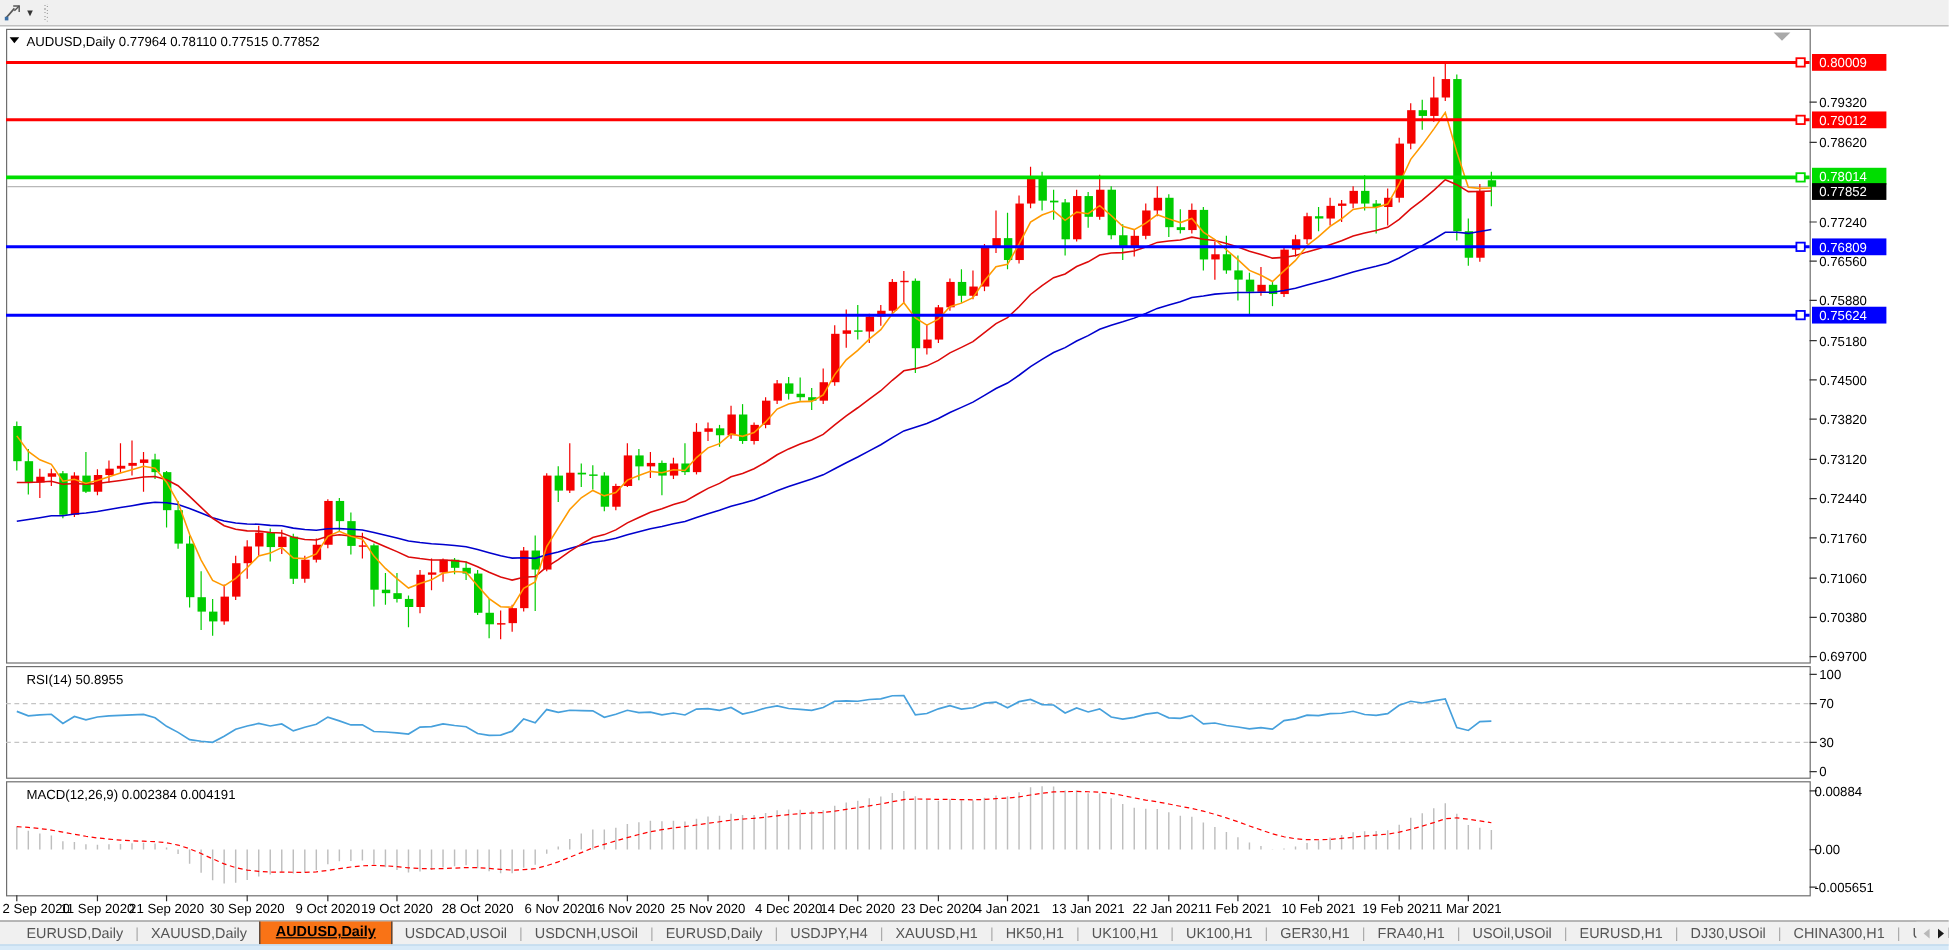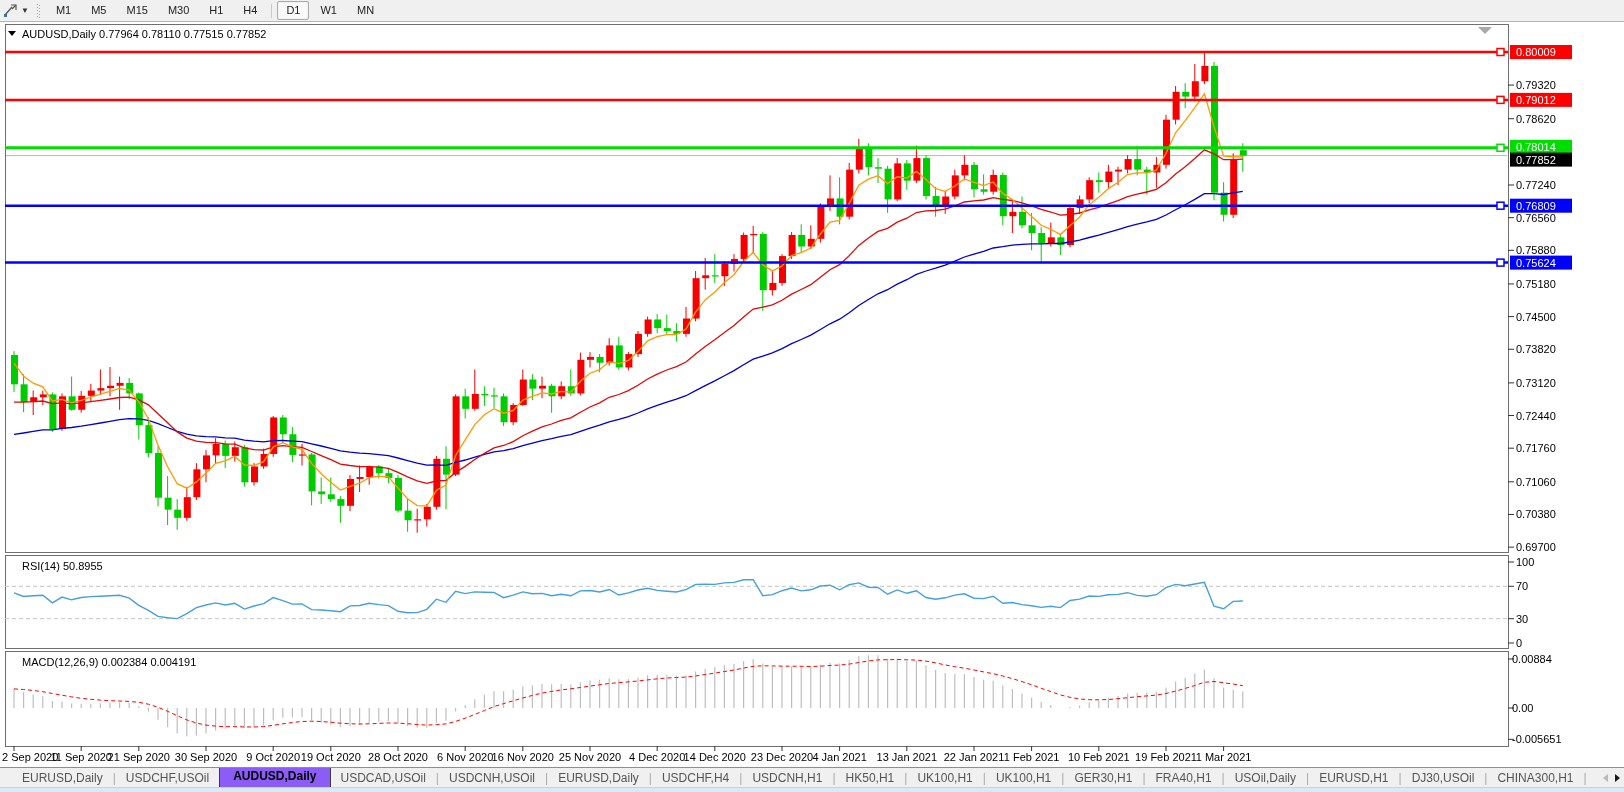--- a/index.html
+++ b/index.html
@@ -18,22 +18,22 @@
           border-radius:2px;cursor:default;line-height:13px;}
   .tf-btn.active{background:#fafafa;border:1px solid #ababab;box-shadow:inset 0 0 2px #ddd;}
   .tf-sep{width:1px;height:14px;background:#c9c9c9;margin:0 4px;}
   
   #chartsvg{position:absolute;left:0;top:0;}
   
   #tabbar{position:absolute;left:0;top:767px;width:1624px;height:20px;background:#f0f0f0;
           border-top:1px solid #8e8e8e;display:flex;align-items:flex-end;white-space:nowrap;
           overflow:hidden;z-index:5;}
   .tab{font-size:12px;color:#555;padding:2px 10px;cursor:default;}
-  .tab.active{background:#8b5cf6;color:#000;font-weight:bold;border:1px solid #3c3c3c;border-bottom:none;
-              margin-top:-2px;padding:3px 13px 4px 13px;position:relative;top:-1px;}
+  .tab.active{background:#f97316;color:#000;font-weight:bold;border:1px solid #3c3c3c;border-bottom:none;
+              margin-top:-2px;padding:3px 13px 4px 13px;position:relative;top:-1px;text-decoration:underline;}
   .tab-sep{color:#aaa;font-size:12px;}
   #tab-scroll{position:absolute;right:0;top:0;height:100%;display:flex;align-items:center;
               background:#f0f0f0;padding:0 4px 0 6px;gap:7px;}
   .arr{width:0;height:0;border-top:4px solid transparent;border-bottom:4px solid transparent;}
   .arr-left{border-right:5px solid #b9b9b9;}
   .arr-right{border-left:5px solid #1a1a1a;}
   
   #statusstrip{position:absolute;left:0;top:787px;width:1624px;height:5px;background:#d8eaf8;
                border-top:1px solid #bcd6ec;z-index:5;}
 </style>
@@ -44,32 +44,20 @@
   <div class="tool-icon-wrap">
     <svg width="16" height="15" viewBox="0 0 16 15">
       <path d="M2 12 L9 4" stroke="#555" stroke-width="1.4" fill="none"></path>
       <path d="M8 2 L13 2 L13 7" stroke="#555" stroke-width="1.2" fill="none"></path>
       <path d="M13 2 L9 6" stroke="#555" stroke-width="1.2"></path>
       <rect x="1" y="11" width="3" height="3" fill="#3a6ea5"></rect>
     </svg>
     <span class="tool-caret">▼</span>
   </div>
   <div class="grip"></div>
-  <div id="tf-buttons" style="display:flex;align-items:center;">
-      <div class="tf-btn">M1</div>
-      <div class="tf-btn">M5</div>
-      <div class="tf-btn">M15</div>
-      <div class="tf-btn">M30</div>
-      <div class="tf-btn">H1</div>
-      <div class="tf-btn">H4</div>
-      <div class="tf-sep"></div>
-      <div class="tf-btn active">D1</div>
-      <div class="tf-btn">W1</div>
-      <div class="tf-btn">MN</div>
-    </div>
 </div>
 
 <svg id="chartsvg" width="1624" height="767" viewBox="0 0 1624 767">
     <rect x="5.5" y="24.5" width="1503" height="528" fill="#ffffff" stroke="#6f6f6f" stroke-width="1"></rect>
     <rect x="5.5" y="555.5" width="1503" height="93" fill="#ffffff" stroke="#6f6f6f" stroke-width="1"></rect>
     <rect x="5.5" y="651.5" width="1503" height="95" fill="#ffffff" stroke="#6f6f6f" stroke-width="1"></rect>
     <defs>
       <clipPath id="clipMain">
         <rect x="6" y="25" width="1501" height="526"></rect>
       </clipPath>
@@ -587,43 +575,43 @@
     <line x1="1166" x2="1166" y1="746" y2="751" stroke="#333"></line>
     <text x="1166" y="761" font-size="11" fill="#000" text-anchor="middle">19 Feb 2021</text>
     <line x1="1223.6" x2="1223.6" y1="746" y2="751" stroke="#333"></line>
     <text x="1223.6" y="761" font-size="11" fill="#000" text-anchor="middle">1 Mar 2021</text>
   </svg>
 
 <div id="tabbar">
   <div id="tabs-flow" style="display:flex;align-items:center;overflow:hidden;padding-left:12px;">
       <div class="tab">EURUSD,Daily</div>
       <span class="tab-sep">|</span>
-      <div class="tab">USDCHF,USOil</div>
+      <div class="tab">XAUUSD,Daily</div>
       <div class="tab active">AUDUSD,Daily</div>
       <div class="tab">USDCAD,USOil</div>
       <span class="tab-sep">|</span>
       <div class="tab">USDCNH,USOil</div>
       <span class="tab-sep">|</span>
       <div class="tab">EURUSD,Daily</div>
       <span class="tab-sep">|</span>
-      <div class="tab">USDCHF,H4</div>
-      <span class="tab-sep">|</span>
-      <div class="tab">USDCNH,H1</div>
+      <div class="tab">USDJPY,H4</div>
+      <span class="tab-sep">|</span>
+      <div class="tab">XAUUSD,H1</div>
       <span class="tab-sep">|</span>
       <div class="tab">HK50,H1</div>
       <span class="tab-sep">|</span>
       <div class="tab">UK100,H1</div>
       <span class="tab-sep">|</span>
       <div class="tab">UK100,H1</div>
       <span class="tab-sep">|</span>
       <div class="tab">GER30,H1</div>
       <span class="tab-sep">|</span>
       <div class="tab">FRA40,H1</div>
       <span class="tab-sep">|</span>
-      <div class="tab">USOil,Daily</div>
+      <div class="tab">USOil,USOil</div>
       <span class="tab-sep">|</span>
       <div class="tab">EURUSD,H1</div>
       <span class="tab-sep">|</span>
       <div class="tab">DJ30,USOil</div>
       <span class="tab-sep">|</span>
       <div class="tab">CHINA300,H1</div>
       <span class="tab-sep">|</span>
       <div class="tab">USOil,</div>
     </div>
   <div id="tab-scroll">

